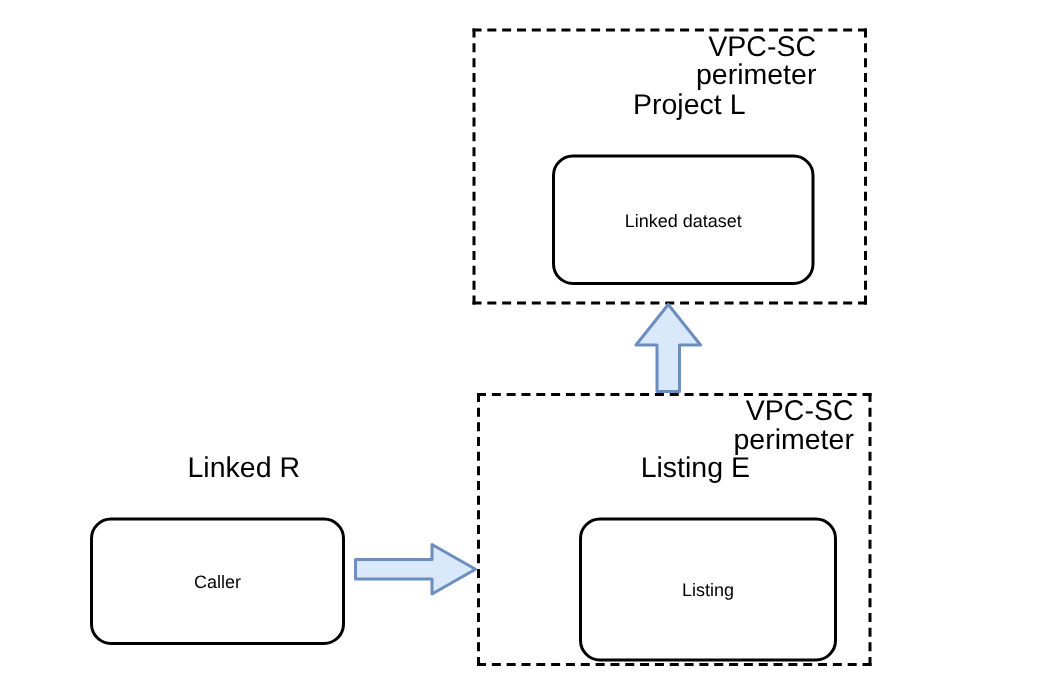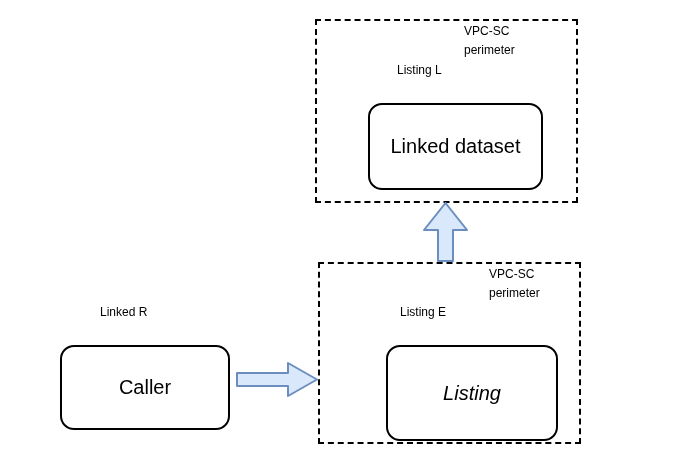--- a/index.html
+++ b/index.html
@@ -25,63 +25,63 @@
   }
   .perimeter {
     position: absolute;
     border: 2px dashed var(--perimeter-border);
     background: transparent;
   }
   .perimeter-top  { left: 315px; top: 19px;  width: 263px; height: 184px; }
   .perimeter-bottom { left: 318px; top: 262px; width: 263px; height: 182px; }
   .label {
     position: absolute;
-    font-size: 12px;
+    font-size: 19px;
     line-height: 19px;
-    text-align: left;
+    text-align: right;
     color: var(--text);
     white-space: pre-line;
   }
   .perimeter-label-top    { left: 464px; top: 22px;  width: 80px; }
   .perimeter-label-bottom { left: 489px; top: 265px; width: 80px; }
   .project-label-l { left: 397px; top: 61px;  width: 100px; }
   .project-label-e { left: 400px; top: 303px; width: 100px; }
   .project-label-r { left: 100px; top: 303px; width: 100px; }
   .node {
     position: absolute;
     border: 2px solid var(--node-border);
     border-radius: 14px;
     background: var(--background);
     display: flex;
     align-items: center;
     justify-content: center;
-    font-size: 20px;
+    font-size: 12px;
     text-align: center;
   }
   .node-linked-dataset { left: 368px; top: 103px; width: 175px; height: 87px; }
-  .node-listing        { left: 386px; top: 345px; width: 172px; height: 96px; font-style: italic; }
+  .node-listing        { left: 386px; top: 345px; width: 172px; height: 96px; }
   .node-caller         { left: 60px;  top: 345px; width: 170px; height: 85px; }
   .arrow { position: absolute; }
   .arrow-right { left: 236px; top: 361px; }
   .arrow-up    { left: 422px; top: 202px; }
   .arrow-shape {
     fill: var(--arrow-fill);
     stroke: var(--arrow-stroke);
     stroke-width: 2;
     stroke-linejoin: round;
   }
 </style>
 </head>
 <body>
 
 <div class="canvas">
 
   <div class="perimeter perimeter-top"></div>
   <div class="label perimeter-label-top">VPC-SC perimeter</div>
-  <div class="label project-label-l">Listing L</div>
+  <div class="label project-label-l">Project L</div>
   <div class="node node-linked-dataset">
     <span>Linked dataset</span>
   </div>
 
   <div class="perimeter perimeter-bottom"></div>
   <div class="label perimeter-label-bottom">VPC-SC perimeter</div>
   <div class="label project-label-e">Listing E</div>
   <div class="node node-listing">
     <span>Listing</span>
   </div>

